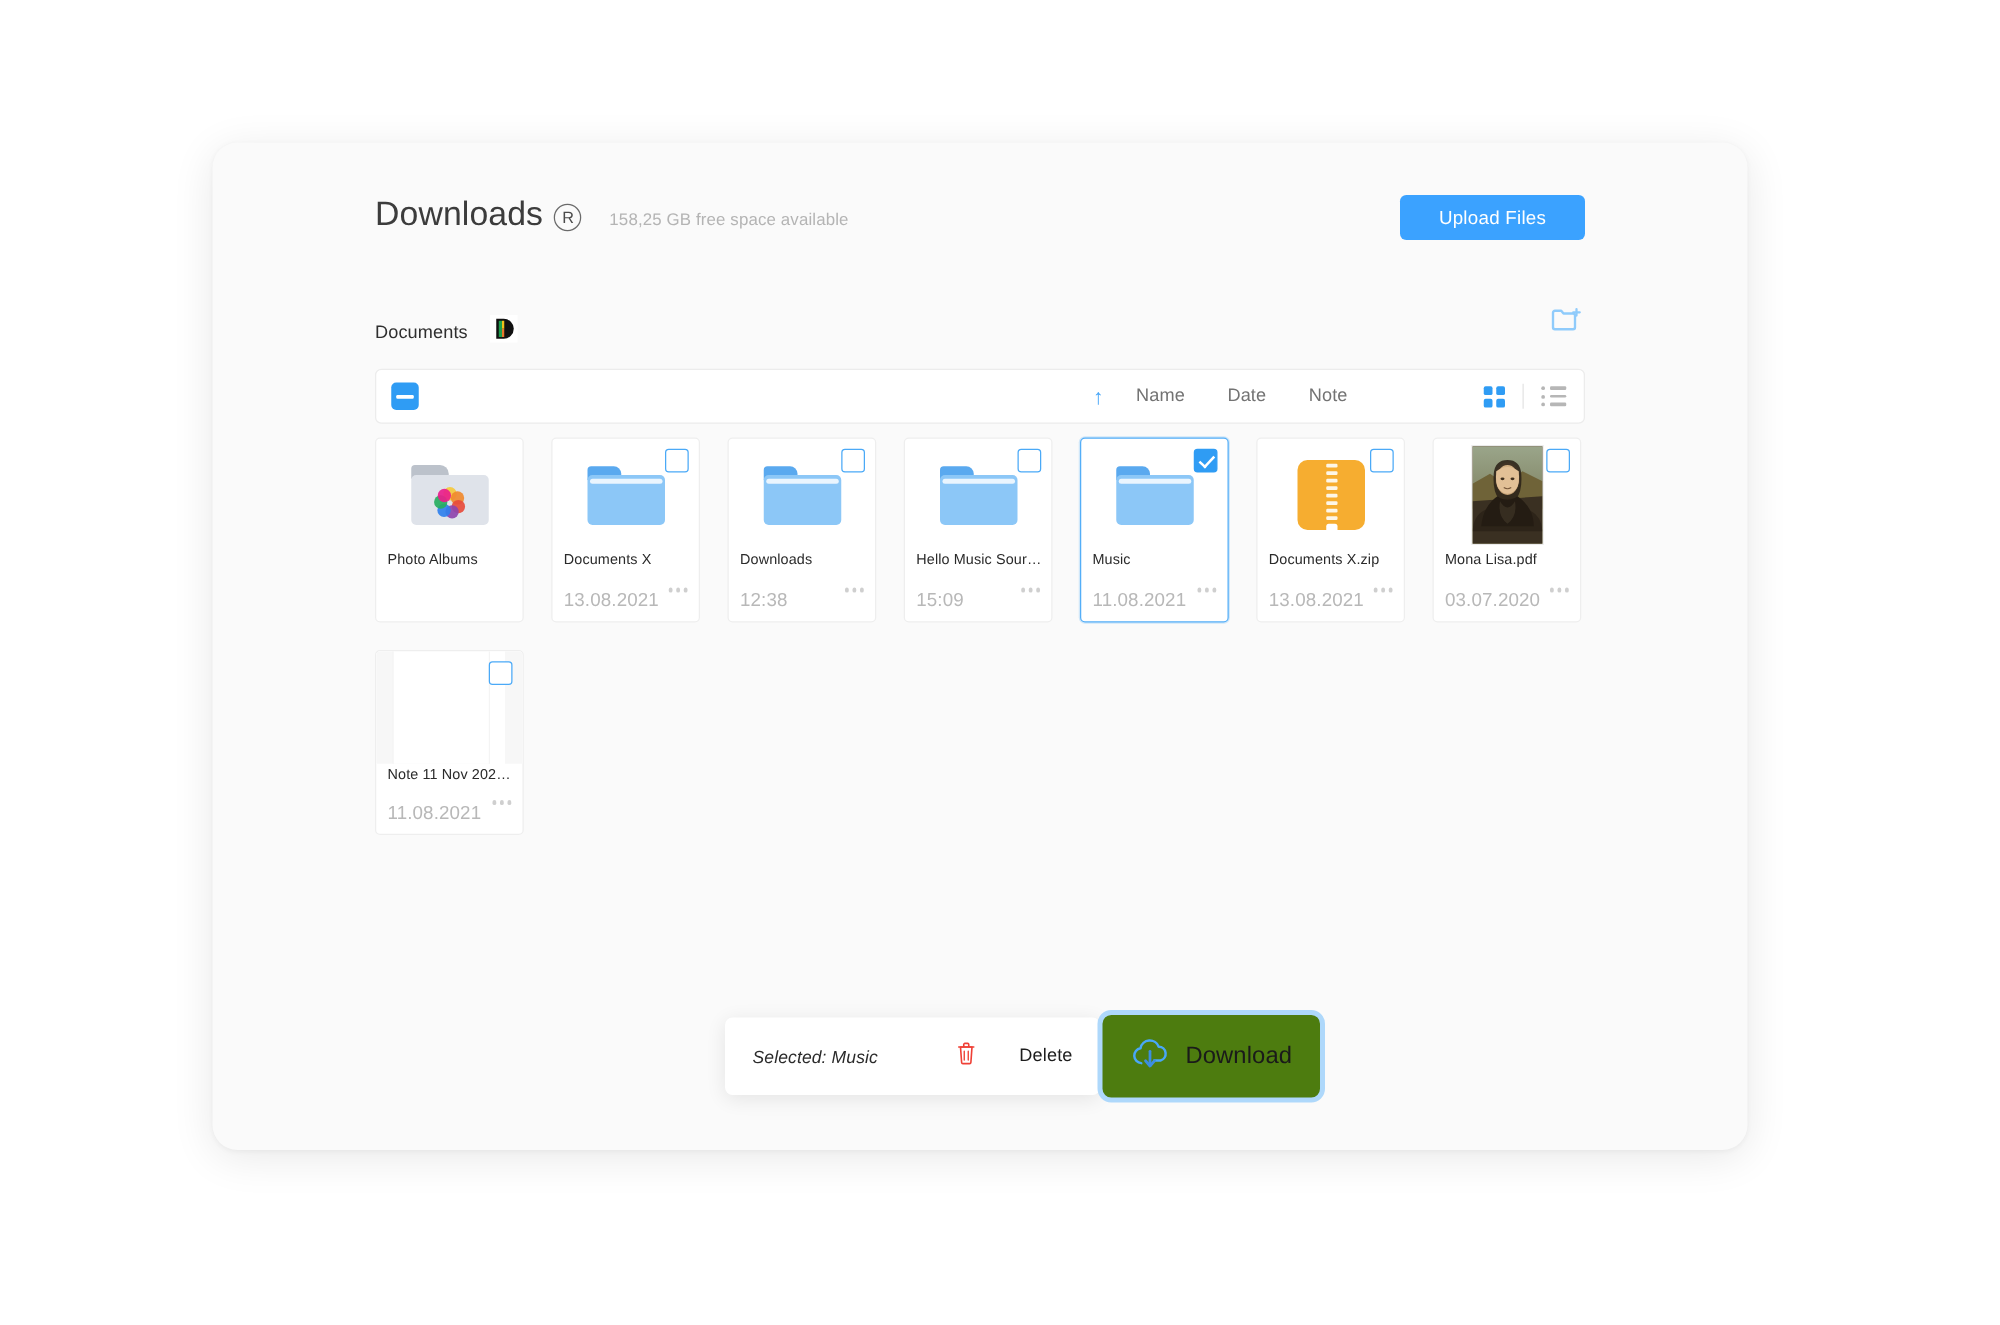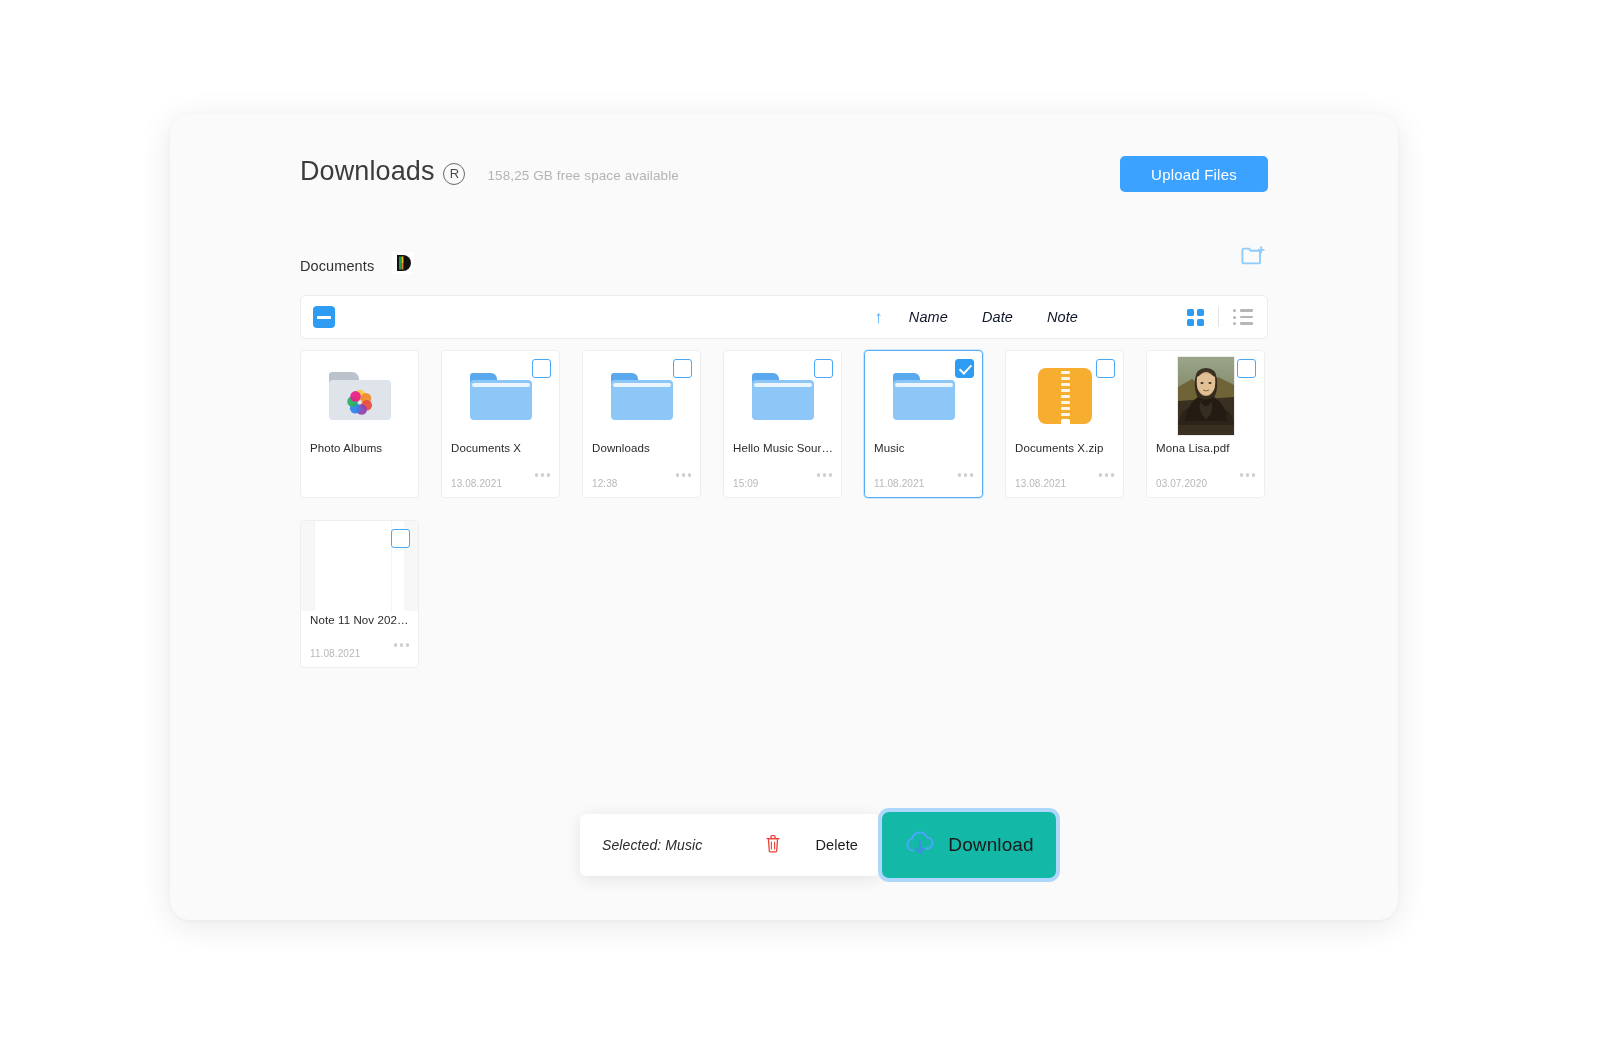--- a/index.html
+++ b/index.html
@@ -139,25 +139,24 @@
   }
   .sort-arrow {
     color: #49a7f8;
     font-size: 17px;
     margin-right: 9px;
     line-height: 1;
     cursor: pointer;
   }
   .sort-col {
     font-size: 14.5px;
-    color: #0f172a;
+    color: #737373;
     cursor: pointer;
     padding: 0 17px;
     letter-spacing: 0.1px;
-    font-style: italic;
   }
   .view-group {
     margin-left: 92px;
     display: flex;
     align-items: center;
   }
   .view-sep {
     width: 1px; height: 20px;
     background: #e4e4e4;
     margin: 0 14px;
@@ -214,21 +213,21 @@
     overflow: hidden;
     letter-spacing: 0.1px;
   }
   .card-foot {
     position: absolute;
     left: 9px; right: 9px; bottom: 8px;
     display: flex;
     align-items: center;
     justify-content: space-between;
   }
-  .card-date { font-size: 10px; color: #b8b8b8; letter-spacing: 0.1px; margin-top: 17px; }
+  .card-date { font-size: 15px; color: #b8b8b8; letter-spacing: 0.1px; margin-top: 17px; }
   .dots { display: flex; gap: 2.5px; cursor: pointer; }
   .dots i { width: 3.5px; height: 3.5px; border-radius: 50%; background: #cfcfcf; display: block; }
 
   .cb {
     position: absolute;
     right: 8px; top: 8px;
     width: 19px; height: 19px;
     border: 1.6px solid #4aa9f7;
     border-radius: 3px;
     background: #ffffff;
@@ -352,21 +351,21 @@
     align-items: center;
     gap: 9px;
     cursor: pointer;
   }
   .delete-label { font-size: 14.5px; color: #1d1d1d; letter-spacing: 0.1px; padding-left: 25px; }
 
   .download-btn {
     position: absolute;
     left: 708px; top: 694px;
     width: 182px; height: 74px;
-    background: #14b8a6;
+    background: #4d7c0f;
     border: 4px solid #aed8fb;
     border-radius: 11px;
     display: flex;
     align-items: center;
     justify-content: center;
     gap: 12px;
     cursor: pointer;
   }
   .download-label { font-size: 19px; color: #1a1a1a; font-weight: 400; letter-spacing: 0.1px; }
 </style>

